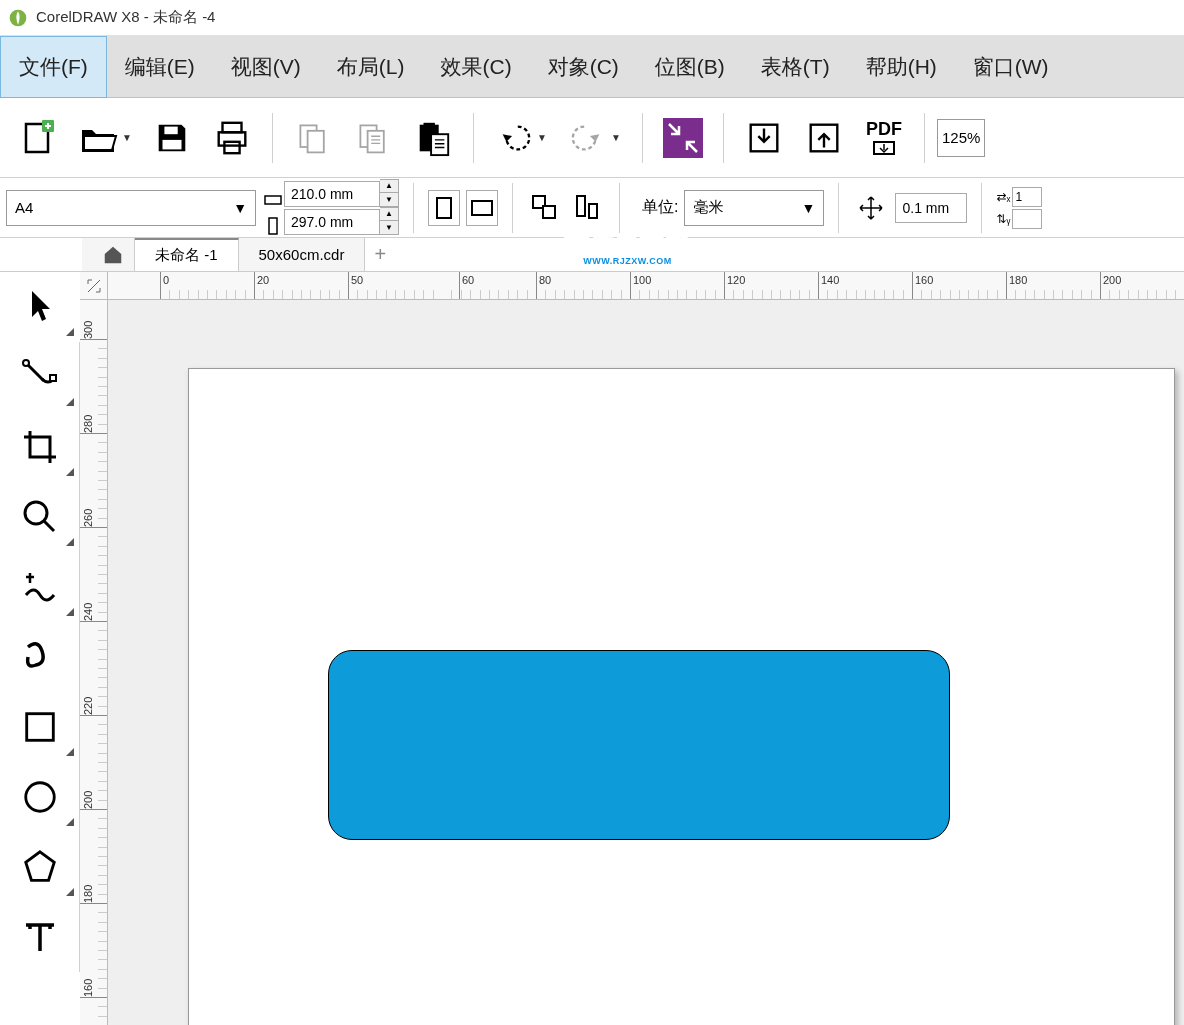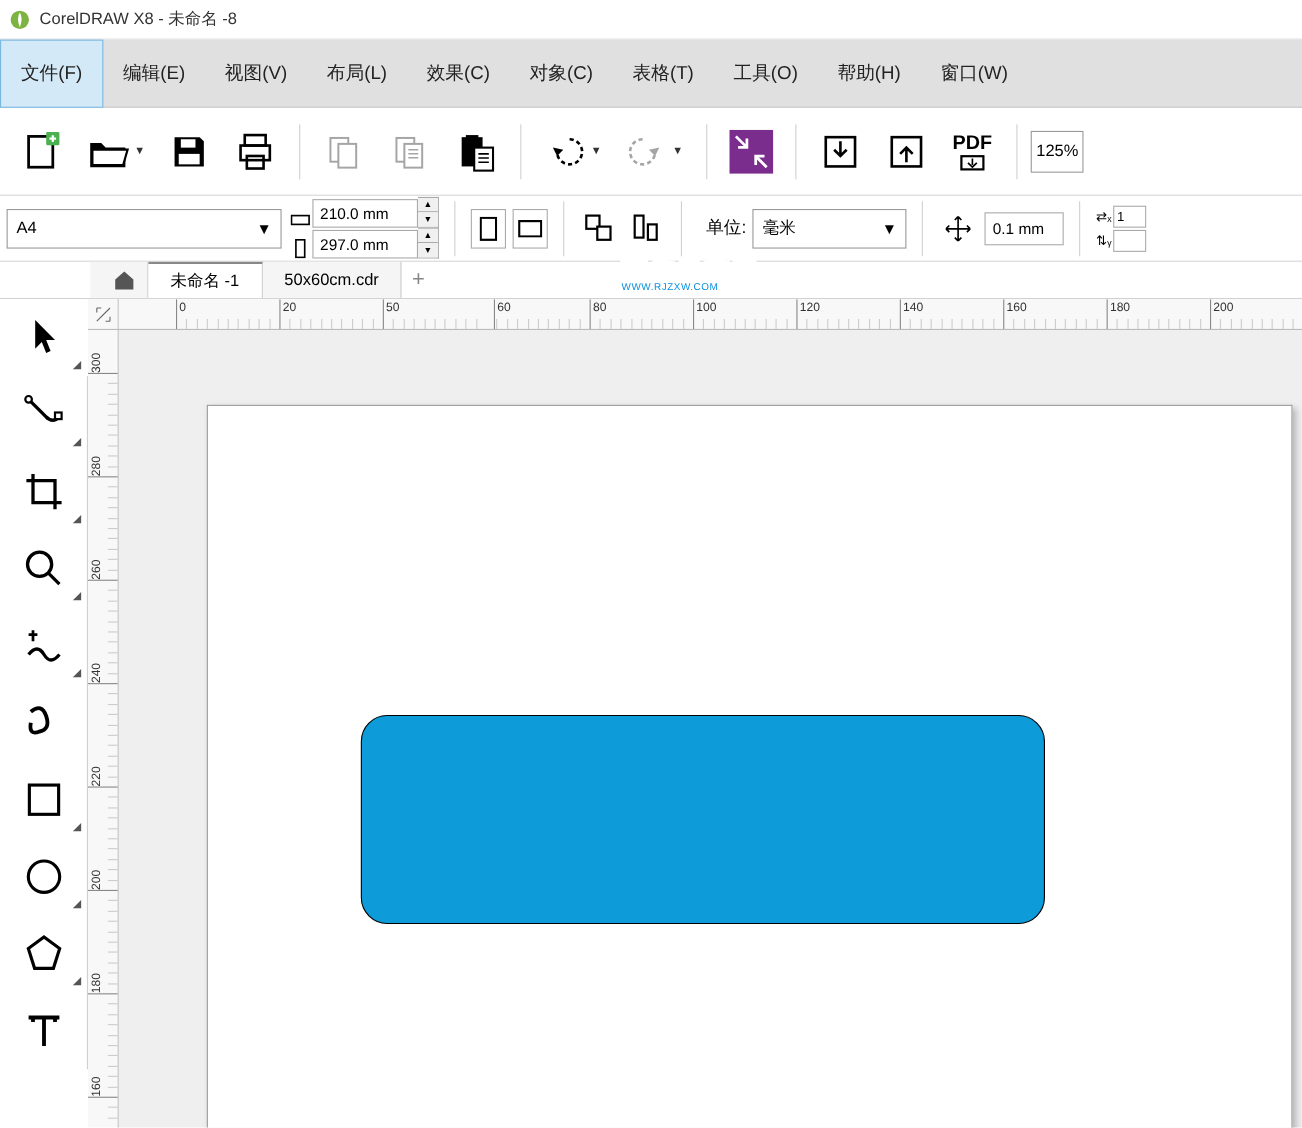--- a/index.html
+++ b/index.html
@@ -5,21 +5,21 @@
 * { box-sizing: border-box; margin: 0; padding: 0; }
 body { font-family: "Microsoft YaHei", Arial, sans-serif; font-size: 14px; background: #fff; overflow: hidden; width: 1184px; height: 1025px; }
 
 
 .titlebar { height: 36px; display: flex; align-items: center; padding: 0 8px; background: #fff; border-bottom: 1px solid #e0e0e0; }
 .app-logo { width: 20px; height: 20px; margin-right: 8px; }
 .titlebar-text { font-size: 15px; color: #333; }
 
 
 .menubar { height: 62px; display: flex; align-items: center; background: #e0e0e0; border-bottom: 1px solid #c0c0c0; }
-.menu-item { padding: 0 18px; height: 62px; display: flex; align-items: center; font-size: 17px; color: #222; cursor: pointer; }
+.menu-item { padding: 0 18px; height: 62px; display: flex; align-items: center; font-size: 21px; color: #222; cursor: pointer; }
 .menu-item.active { background: #d4e9f7; border: 1px solid #7ab8e0; }
 
 
 .toolbar1 { height: 80px; display: flex; align-items: center; background: #fff; border-bottom: 1px solid #d0d0d0; padding: 0 10px; gap: 4px; }
 .tb-btn { width: 56px; height: 56px; display: flex; align-items: center; justify-content: center; cursor: pointer; position: relative; }
 .tb-btn.disabled svg { opacity: 0.35; }
 .tb-sep { width: 1px; height: 50px; background: #d0d0d0; margin: 0 8px; }
 .tb-dropdown-arrow { font-size: 10px; margin-left: 4px; color: #333; }
 
 
@@ -39,21 +39,21 @@
 .nudge-input { width: 72px; height: 30px; border: 1px solid #aaa; padding: 0 6px; font-size: 14px; }
 
 
 .doctabs { height: 34px; display: flex; align-items: stretch; background: #fff; border-bottom: 1px solid #ccc; padding-left: 82px; position: relative; overflow: visible; }
 .doctab { padding: 0 20px; display: flex; align-items: center; font-size: 15px; border-right: 1px solid #ccc; background: #f5f5f5; cursor: pointer; }
 .doctab.active { background: #fff; border-top: 2px solid #888; }
 .doctab.home { padding-right: 10px; }
 .doctab-add { width: 30px; display: flex; align-items: center; justify-content: center; color: #888; font-size: 20px; cursor: pointer; }
 .watermark { position: absolute; left: 565px; top: -10px; z-index: 10; pointer-events: none; }
 .watermark .wm-main { font-size: 24px; font-weight: 900; letter-spacing: 1px; color: #0a8fe0; -webkit-text-stroke: 1.5px #fff; text-shadow: 0 0 2px #fff; }
-.watermark .wm-sub { font-size: 9px; color: #0a8fe0; text-align: left; margin-top: -4px; letter-spacing: 0.5px; }
+.watermark .wm-sub { font-size: 9px; color: #0a8fe0; text-align: center; margin-top: -4px; letter-spacing: 0.5px; font-weight: bold; }
 
 
 .toolbox { position: absolute; left: 0; top: 272px; width: 80px; background: #fff; border-right: 1px solid #d0d0d0; }
 .tool-btn { width: 80px; height: 70px; display: flex; align-items: center; justify-content: center; cursor: pointer; position: relative; }
 .tool-btn.active { background: #fff; }
 .tool-flyout-mark { position: absolute; right: 6px; bottom: 6px; }
 
 
 .workarea { position: absolute; left: 80px; top: 272px; right: 0; bottom: 0; background: #fff; }
 .ruler-corner { position: absolute; left: 0; top: 0; width: 28px; height: 28px; border-right: 1px solid #bbb; border-bottom: 1px solid #bbb; background: #f8f8f8; display:flex; align-items:center; justify-content:center; }
@@ -74,32 +74,32 @@
 </head>
 <body>
 
 <div class="titlebar">
   <span class="app-logo">
     <svg viewBox="0 0 24 24" width="20" height="20">
         <circle cx="12" cy="12" r="10" fill="#7cb342"></circle>
         <path d="M12 4 Q16 10 12 20 Q8 10 12 4" fill="#fff"></path>
       </svg>
   </span>
-  <span class="titlebar-text">CorelDRAW X8 - 未命名 -8</span>
+  <span class="titlebar-text">CorelDRAW X8 - 未命名 -4</span>
 </div>
 
 <div class="menubar">
   <div class="menu-item active">文件(F)</div>
   <div class="menu-item">编辑(E)</div>
   <div class="menu-item">视图(V)</div>
   <div class="menu-item">布局(L)</div>
   <div class="menu-item">效果(C)</div>
   <div class="menu-item">对象(C)</div>
+  <div class="menu-item">位图(B)</div>
   <div class="menu-item">表格(T)</div>
-  <div class="menu-item">工具(O)</div>
   <div class="menu-item">帮助(H)</div>
   <div class="menu-item">窗口(W)</div>
 </div>
 
 <div class="toolbar1">
   <div class="tb-btn">
     <svg width="40" height="40" viewBox="0 0 40 40">
         <rect x="8" y="6" width="22" height="28" fill="none" stroke="#000" stroke-width="2.5"></rect>
         <rect x="24" y="2" width="12" height="12" fill="#4caf50" rx="1"></rect>
         <path d="M30 5v6M27 8h6" stroke="#fff" stroke-width="2"></path>
@@ -408,21 +408,21 @@
       <div class="ruler-tick-h" style="left: 240px;">50</div>
       <div class="ruler-tick-h minor" style="left: 249.4px;"></div>
       <div class="ruler-tick-h minor" style="left: 258.8px;"></div>
       <div class="ruler-tick-h minor" style="left: 268.2px;"></div>
       <div class="ruler-tick-h minor" style="left: 277.6px;"></div>
       <div class="ruler-tick-h minor" style="left: 287px;"></div>
       <div class="ruler-tick-h minor" style="left: 296.4px;"></div>
       <div class="ruler-tick-h minor" style="left: 305.8px;"></div>
       <div class="ruler-tick-h minor" style="left: 315.2px;"></div>
       <div class="ruler-tick-h minor" style="left: 324.6px;"></div>
-      <div class="ruler-tick-h" style="left: 341px;">60</div>
+      <div class="ruler-tick-h" style="left: 351px;">60</div>
       <div class="ruler-tick-h minor" style="left: 343.4px;"></div>
       <div class="ruler-tick-h minor" style="left: 352.8px;"></div>
       <div class="ruler-tick-h minor" style="left: 362.2px;"></div>
       <div class="ruler-tick-h minor" style="left: 371.6px;"></div>
       <div class="ruler-tick-h minor" style="left: 381px;"></div>
       <div class="ruler-tick-h minor" style="left: 390.4px;"></div>
       <div class="ruler-tick-h minor" style="left: 399.8px;"></div>
       <div class="ruler-tick-h minor" style="left: 409.2px;"></div>
       <div class="ruler-tick-h minor" style="left: 418.6px;"></div>
       <div class="ruler-tick-h" style="left: 428px;">80</div>

